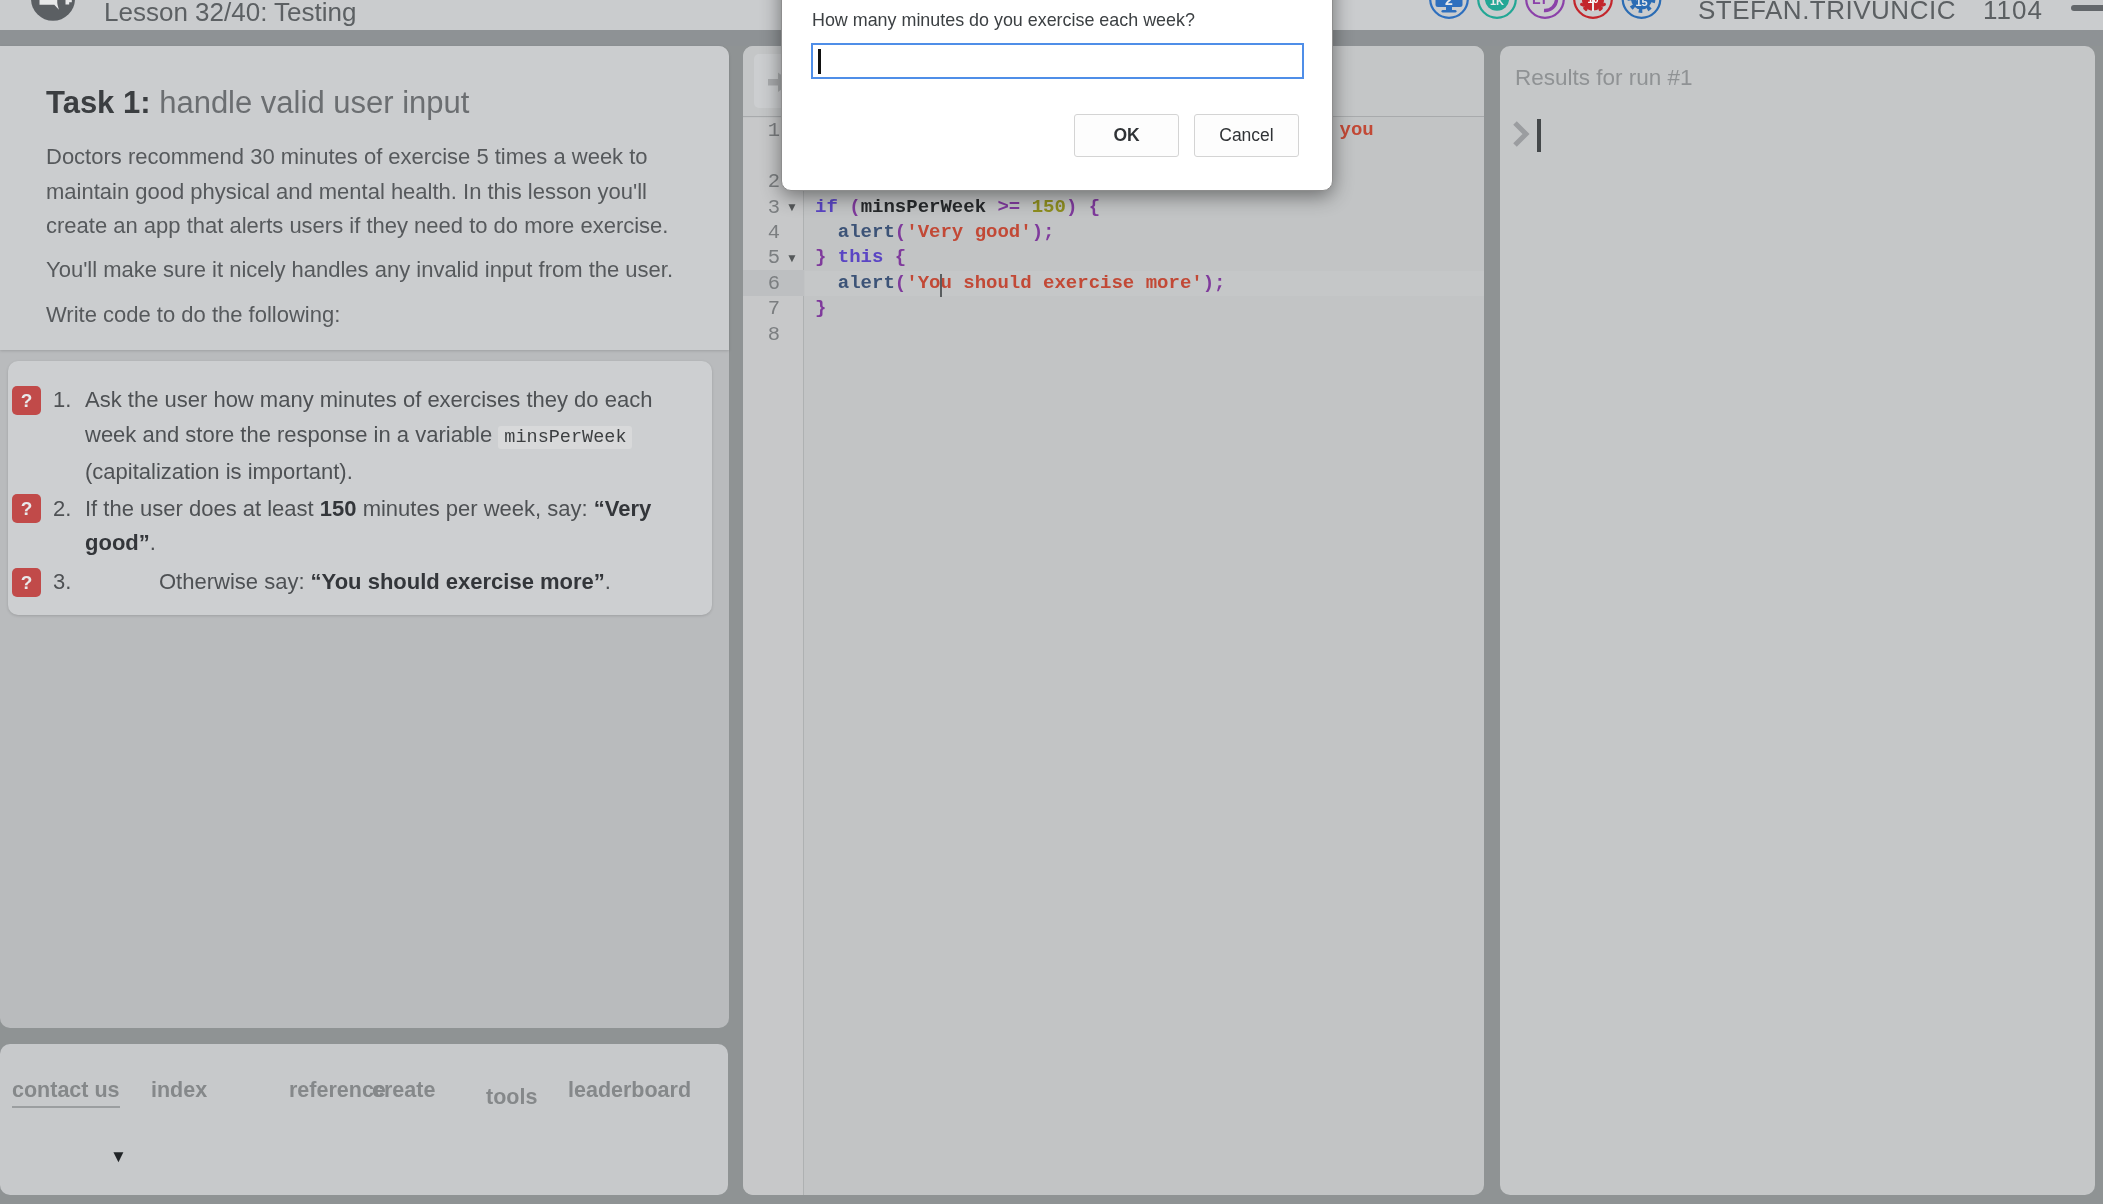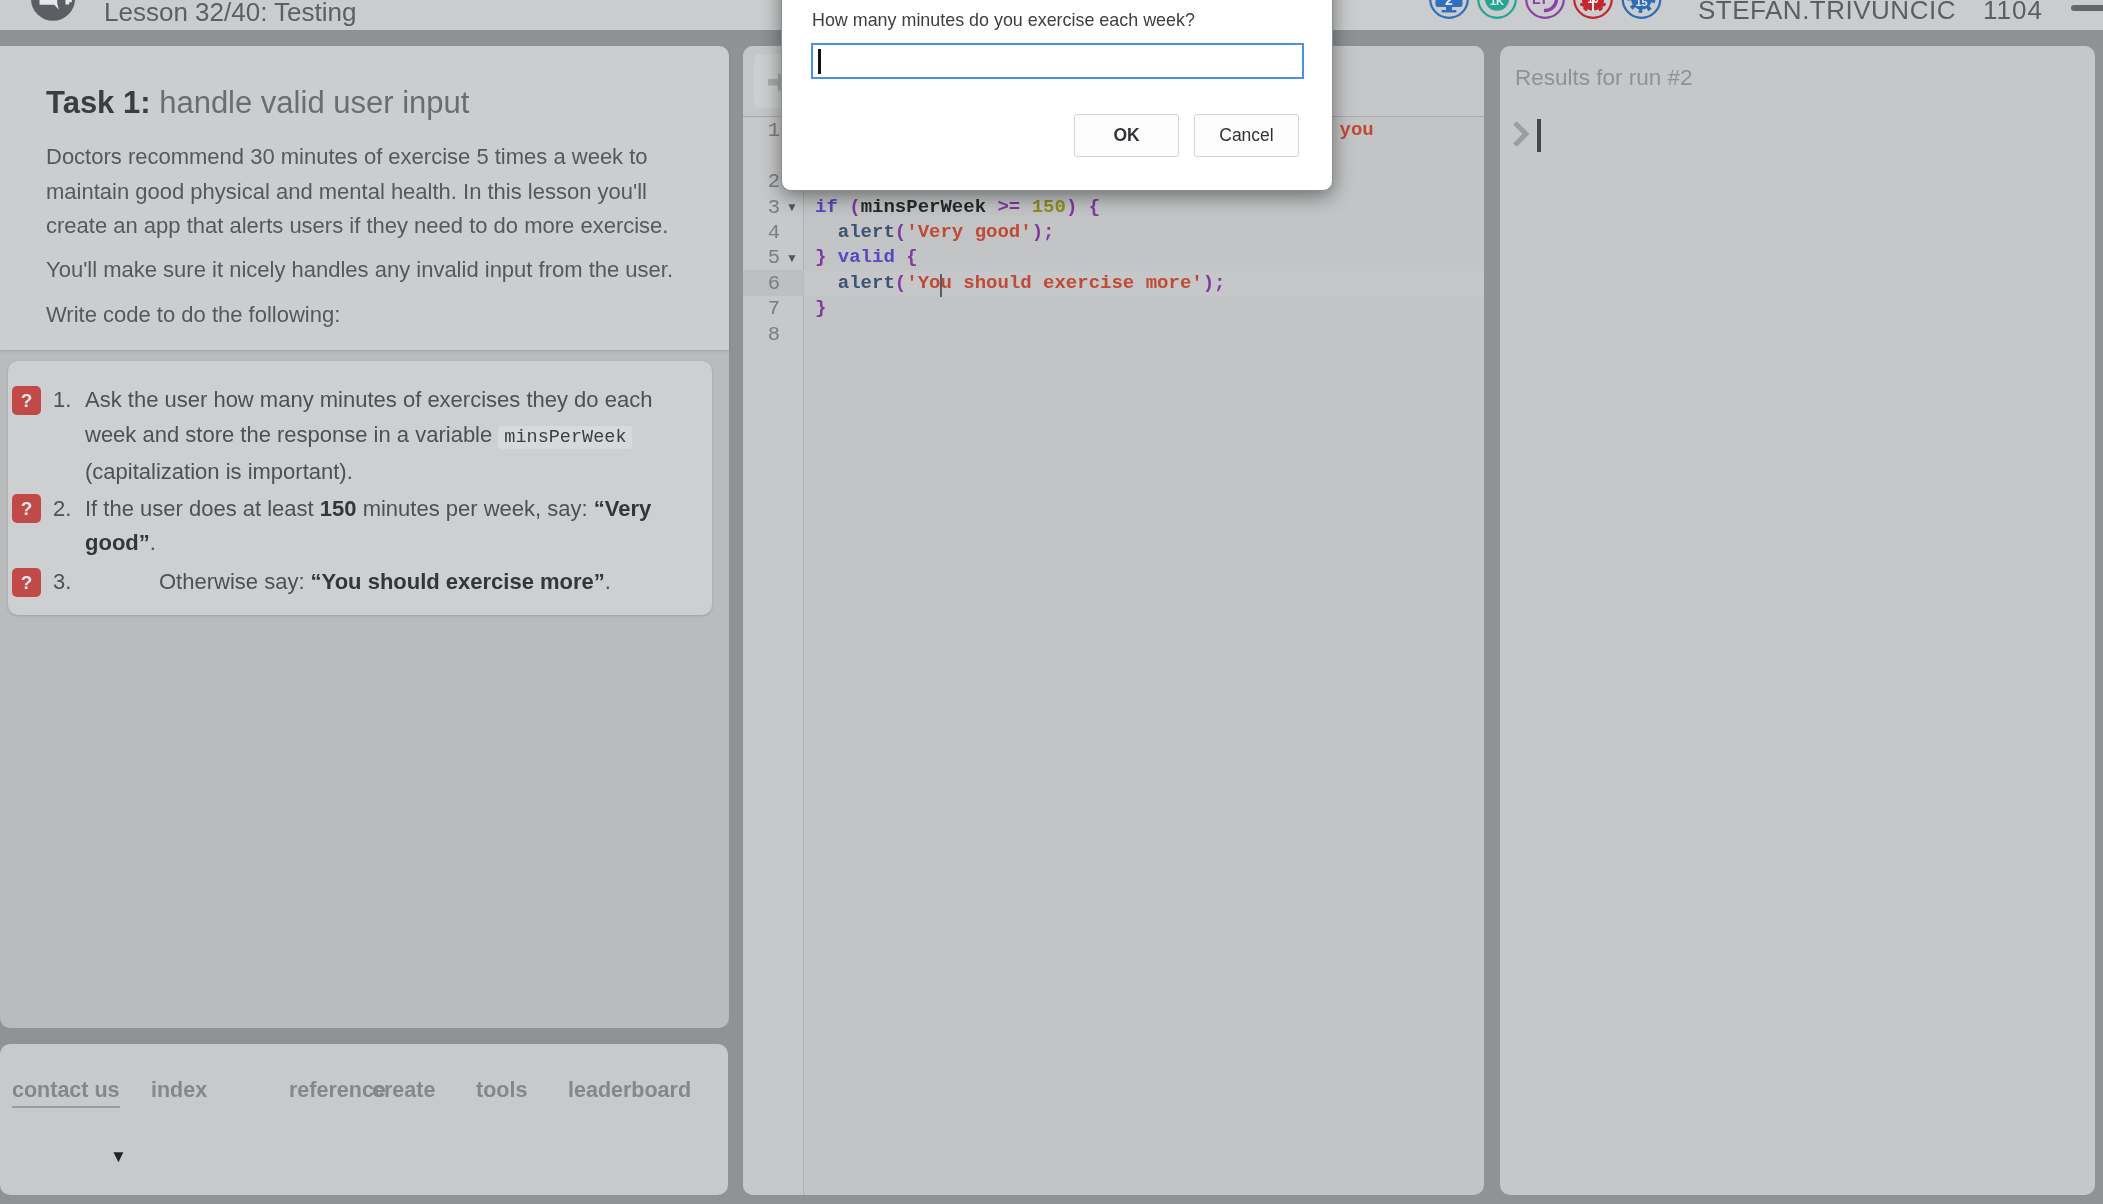--- a/index.html
+++ b/index.html
@@ -84,21 +84,21 @@
 <div class="abs li" style="left:85px;top:565.4px;width:600px;text-align:center;">Otherwise say: <b>“You should exercise more”</b>.</div>
 
 <div class="abs" style="left:0;top:1044px;width:728px;height:151px;background:#c7c9cb;border-radius:10px;"></div>
 <style>
 .fl{position:absolute;top:1078px;font-size:21.5px;font-weight:bold;color:#85888a;}
 </style>
 <div class="fl" style="left:12px;border-bottom:2px solid #9b9ea0;padding-bottom:3px;">contact us</div>
 <div class="fl" style="left:151px;">index</div>
 <div class="fl" style="left:242px;margin-left:47px;">reference</div>
 <div class="fl" style="left:372px;">create</div>
-<div class="fl" style="left:476px;">tools</div>
+<div class="fl" style="left:486px;margin-top:7px;">tools</div>
 <div class="fl" style="left:568px;">leaderboard</div>
 <div class="abs" style="left:110px;top:1147px;font-size:17px;color:#212427;">▼</div>
 
 <div class="abs" style="left:743px;top:46px;width:741px;height:1149px;background:#c2c4c5;border-radius:10px;"></div>
 
 <div class="abs" style="left:743px;top:46px;width:741px;height:71px;border-bottom:1px solid #a8aaac;border-radius:10px 10px 0 0;background:#c4c6c7;"></div>
 <div class="abs" style="left:754px;top:54px;width:72px;height:54px;background:#ccced0;border-radius:5px;"></div>
 <svg class="abs" style="left:754px;top:54px;" width="72" height="54" viewBox="0 0 72 54">
   <path d="M14 25 L24 25 L24 18.5 L37 28.2 L24 38 L24 31.5 L14 31.5 Z" fill="#a9abad"></path>
 </svg>
@@ -122,27 +122,27 @@
 <div class="gn" style="left:743px;top:270.7px;">6</div>
 <div class="gn" style="left:743px;top:296.1px;">7</div>
 <div class="gn" style="left:743px;top:321.5px;">8</div>
 <div class="fold" style="left:786px;top:200px;">▼</div>
 <div class="fold" style="left:786px;top:251px;">▼</div>
 
 <div class="code" style="top:118.3px;"><span class="kw">var</span> <span class="id">minsPerWeek</span> <span class="pu">=</span> <span class="fn">prompt</span><span class="pu">(</span><span class="st">'How many minutes do you </span></div>
 <div class="code" style="top:143.7px;"><span class="st">exercise each week?'</span><span class="pu">);</span></div>
 <div class="code" style="top:194.5px;"><span class="kw">if</span> <span class="pu">(</span><span class="id">minsPerWeek</span> <span class="pu">&gt;=</span> <span class="nu">150</span><span class="pu">)</span> <span class="pu">{</span></div>
 <div class="code" style="top:219.9px;">  <span class="fn">alert</span><span class="pu">(</span><span class="st">'Very good'</span><span class="pu">);</span></div>
-<div class="code" style="top:245.3px;"><span class="pu">}</span> <span class="kw">valid</span> <span class="pu">{</span></div>
+<div class="code" style="top:245.3px;"><span class="pu">}</span> <span class="kw">this</span> <span class="pu">{</span></div>
 <div class="code" style="top:270.7px;">  <span class="fn">alert</span><span class="pu">(</span><span class="st">'You should exercise more'</span><span class="pu">);</span></div>
 <div class="code" style="top:296.1px;"><span class="pu">}</span></div>
 <div class="abs" style="left:939.5px;top:274px;width:2.5px;height:23px;background:#595d5f;"></div>
 
 <div class="abs" style="left:1500px;top:46px;width:595px;height:1149px;background:#c5c7c8;border-radius:10px;"></div>
-<div class="abs" style="left:1515px;top:65px;font-size:22.5px;color:#8f9294;">Results for run #2</div>
+<div class="abs" style="left:1515px;top:65px;font-size:22.5px;color:#8f9294;">Results for run #1</div>
 <svg class="abs" style="left:1512px;top:121px;" width="22" height="26" viewBox="0 0 22 26">
   <path d="M3 2 L14 13 L3 24" fill="none" stroke="#9b9da0" stroke-width="5"></path>
 </svg>
 <div class="abs" style="left:1536.5px;top:119px;width:4.5px;height:33px;background:#44484a;"></div>
 
 <div class="abs" id="dialog" style="left:781px;top:-30px;width:552px;height:221px;background:#ffffff;border:1px solid #8d8d8d;border-radius:0 0 10px 10px;box-shadow:0 5px 20px rgba(0,0,0,0.45);"></div>
 <div class="abs" style="left:812px;top:10px;font-size:17.9px;color:#3c4043;">How many minutes do you exercise each week?</div>
 <div class="abs" id="dlg-input" style="left:811px;top:43px;width:493px;height:36px;background:#fff;border:2px solid #4f8ee8;"></div>
 <div class="abs" style="left:818px;top:49px;width:2.5px;height:25px;background:#111;"></div>
 <div class="abs" id="btn-ok" style="left:1074px;top:114px;width:105px;height:43px;background:#fdfdfd;border:1px solid #d4d4d4;border-radius:3px;font-size:17.5px;font-weight:bold;color:#303336;text-align:center;line-height:41px;">OK</div>

